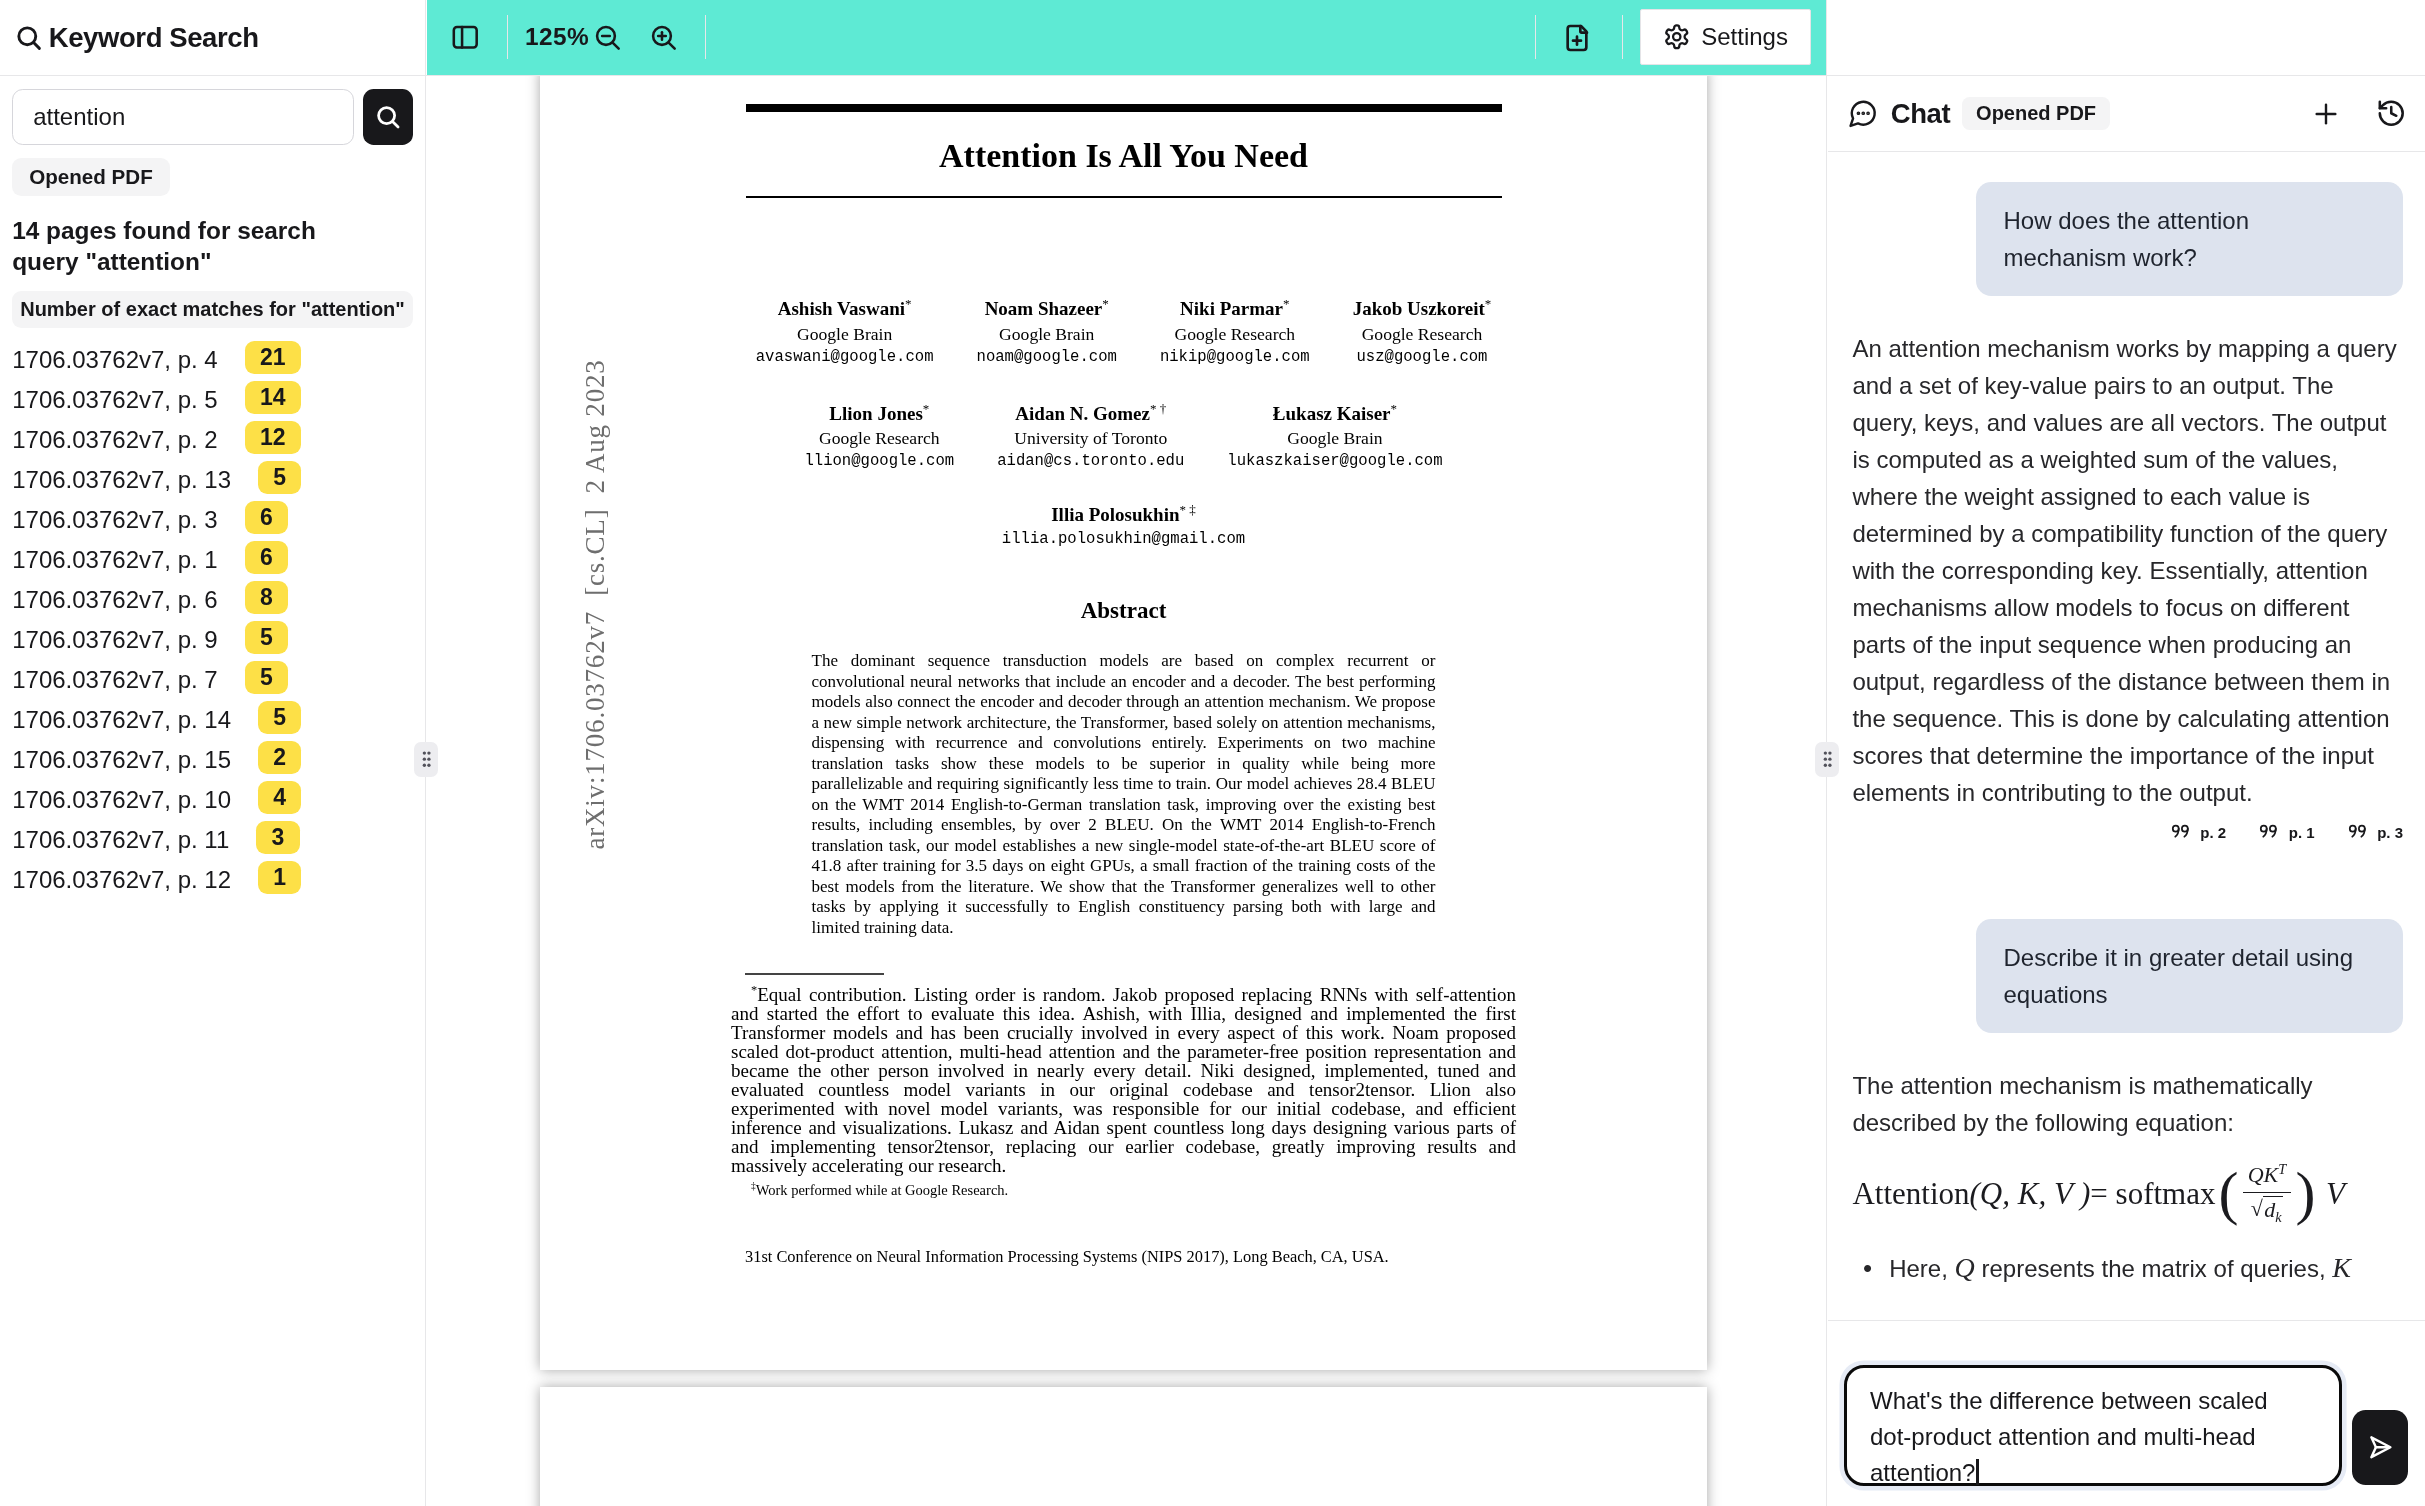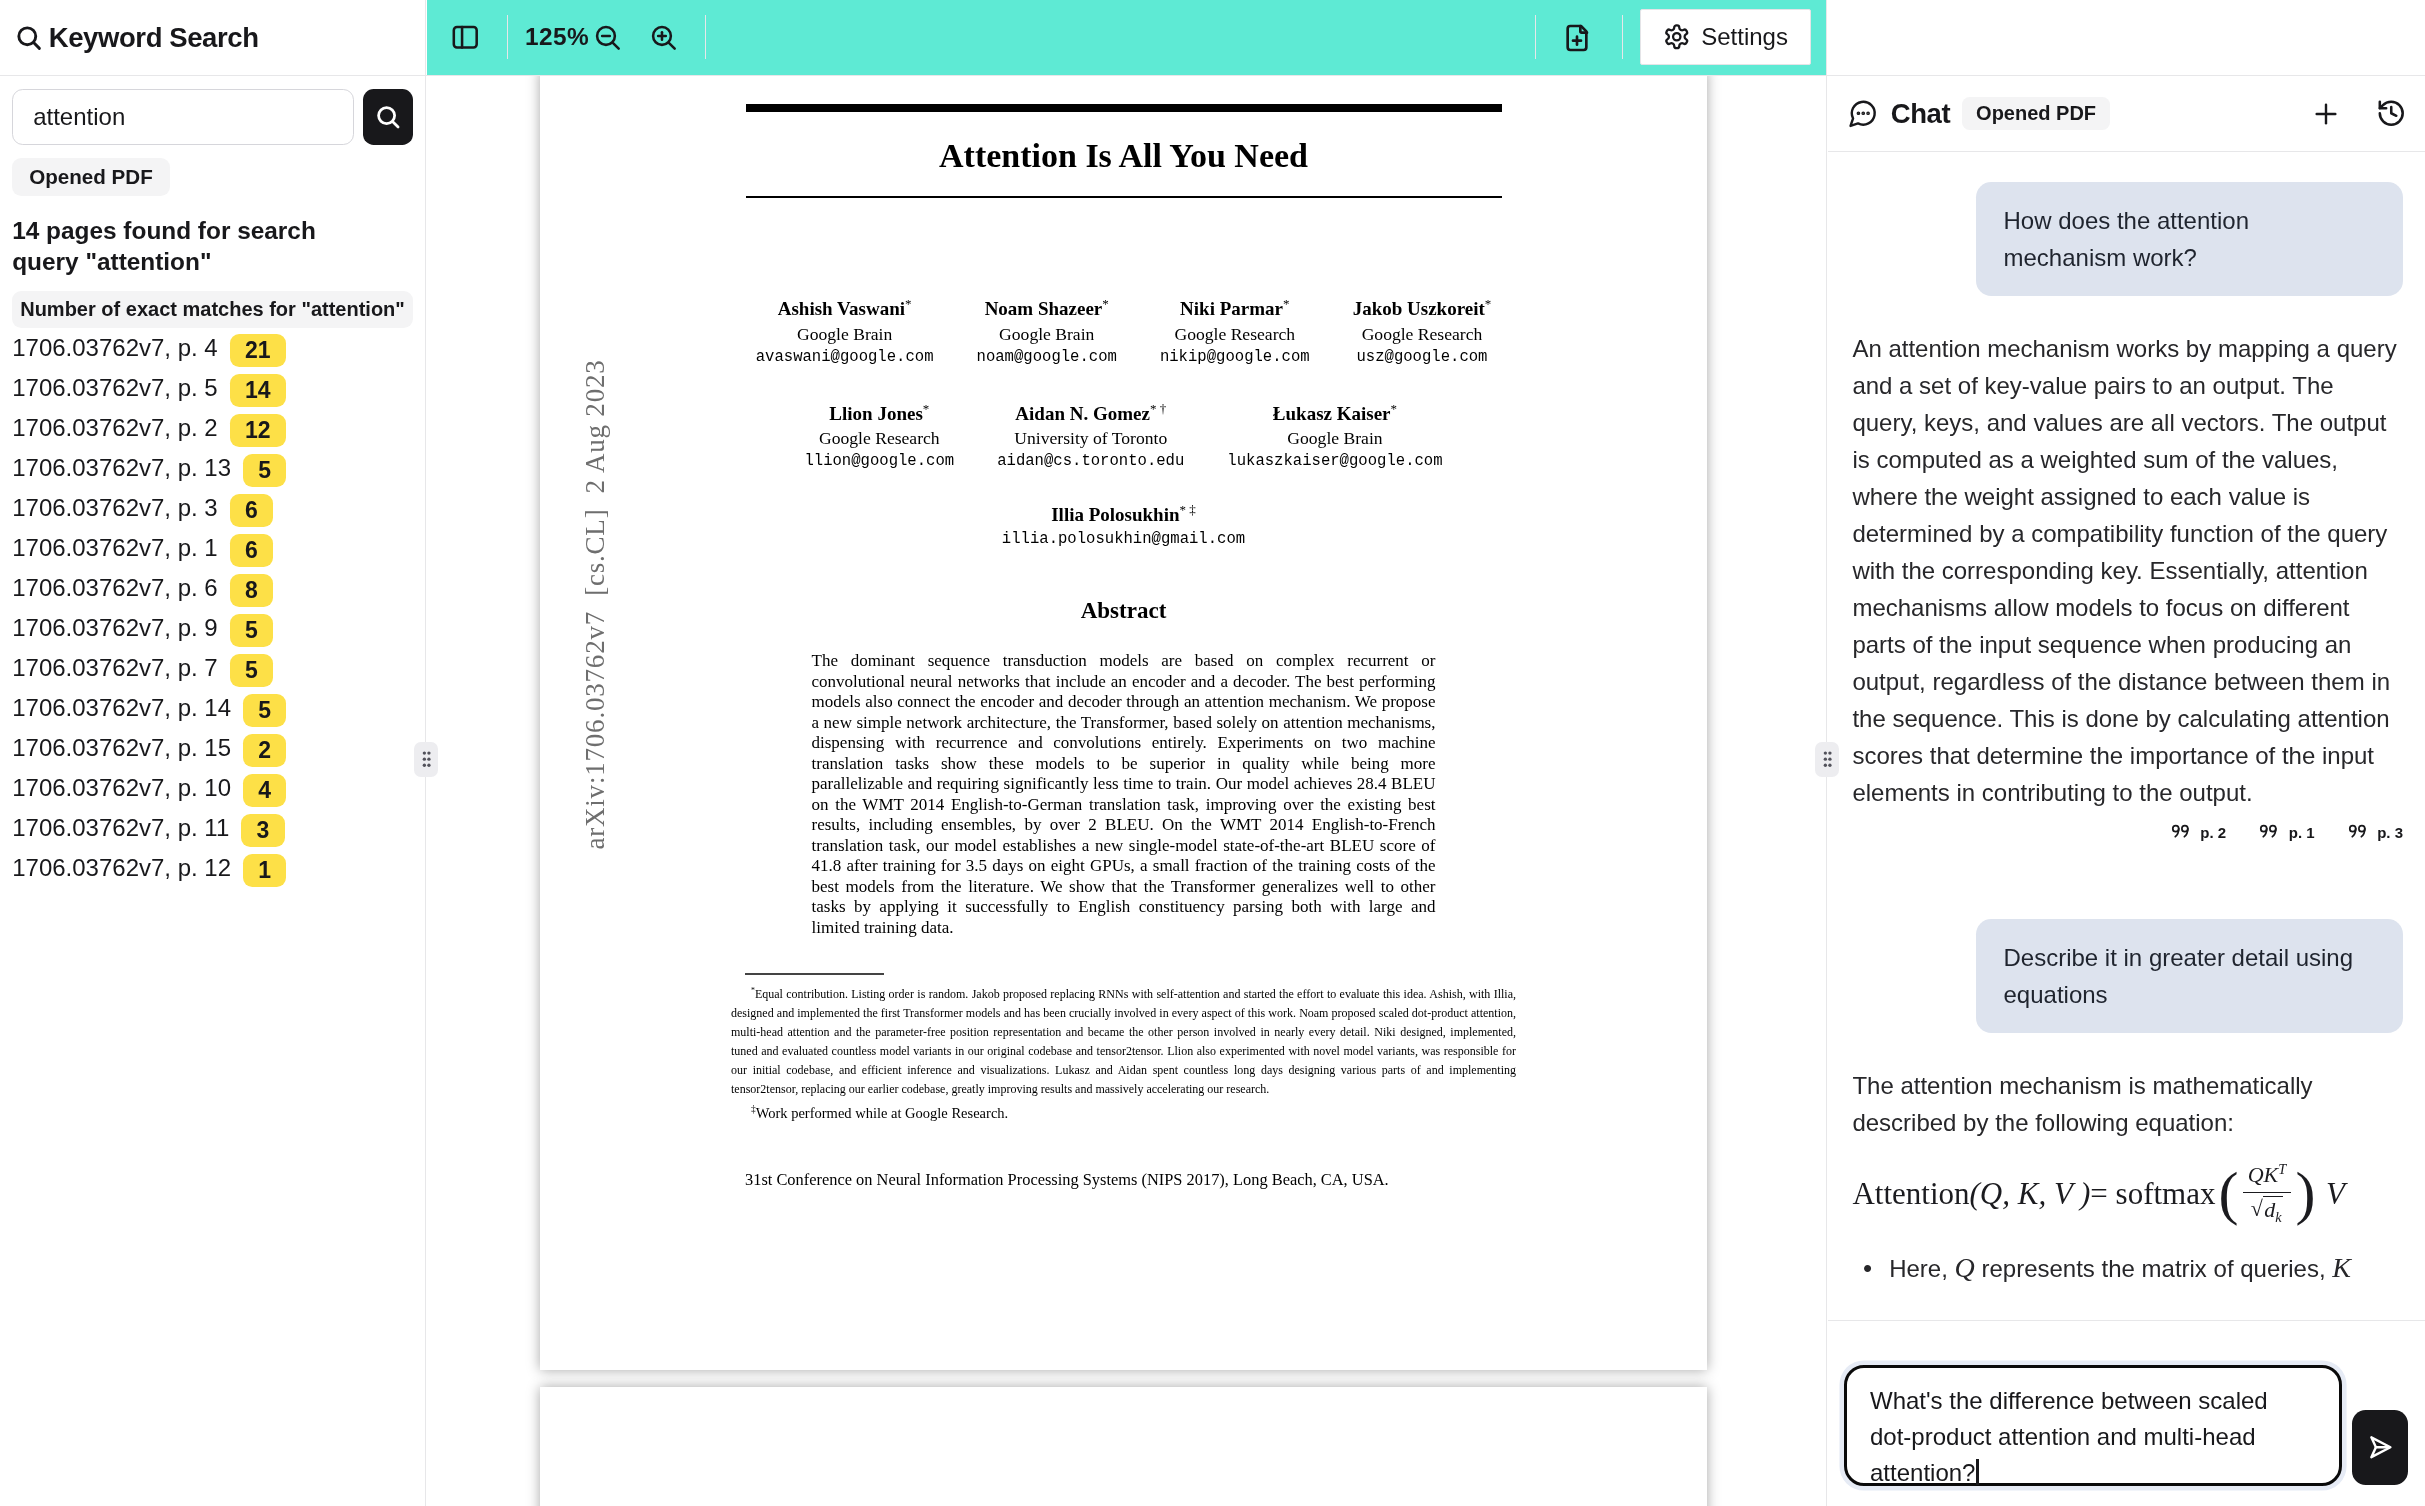--- a/index.html
+++ b/index.html
@@ -26,21 +26,21 @@
   .search-input { flex:1; height:56px; border:1.5px solid #d6d6db; border-radius:10.7px;
                   font-size:24px; padding:0 20px; display:flex; align-items:center; background:#fff; }
   .search-btn { width:50px; height:56px; background:#18181b; border-radius:10.7px;
                 display:flex; align-items:center; justify-content:center; }
   .pill { display:inline-block; background:#f4f4f5; border-radius:9.2px; font-size:20.6px;
           font-weight:600; padding:6.9px 17px; color:#18181b; }
   .sb-badge { margin-top:13.7px; }
   .sb-found { margin-top:20px; font-size:24.4px; font-weight:bold; line-height:30.5px; width:366px; }
   .sb-matches-header { margin-top:13.7px; background:#f4f4f5; border-radius:9.2px;
                        font-size:20px; font-weight:bold; text-align:center; padding:6.9px 6.1px; }
-  .result-row { display:flex; align-items:flex-start; gap:12px; height:40px; font-size:24px; cursor:default; }
+  .result-row { display:flex; align-items:flex-end; gap:27px; height:40px; font-size:24px; cursor:default; }
   .result-count { background:#fde047; border-radius:9.2px; font-size:23px; font-weight:bold;
                   padding:3.1px 15.3px; min-width:30.5px; text-align:center; }
   #results-list { margin-top:6.1px; }
 
   
   .toolbar { position:absolute; left:427px; top:0; width:1400px; height:75px; background:#5eead4; }
   .tb-sep { position:absolute; top:15.3px; width:0; height:44px; border-left:1.5px solid #e7e7e9; }
   .tb-icon { position:absolute; top:22px; }
   .tb-zoom { position:absolute; top:23px; font-size:24.4px; font-weight:600; letter-spacing:0.4px; }
   .settings-btn { position:absolute; left:1213px; top:9.2px; width:171px; height:56px;
@@ -63,21 +63,21 @@
   .authors-row2 { margin-top:35px; }
   .authors-row3 { margin-top:32px; }
   .author-name { font-size:19px; font-weight:bold; white-space:nowrap; }
   .author-name sup { font-size:13px; font-weight:normal; }
   .author-affil { font-size:17.6px; margin-top:3.1px; }
   .author-email { font-family:"Liberation Mono", monospace; font-size:15.6px; margin-top:3.1px; }
   .abstract-head { text-align:center; font-size:23px; font-weight:bold; margin-top:50px; }
   .abstract-text { width:624px; margin:27.5px auto 0 auto; font-size:17px; line-height:20.5px;
                    text-align:justify; }
   .fn-rule { width:139px; height:1.5px; background:#444; margin:35px 0 0 205px; }
-  .fn-text { width:785px; margin:6.1px auto 0 auto; font-size:12px; line-height:19px;
+  .fn-text { width:785px; margin:6.1px auto 0 auto; font-size:19px; line-height:19px;
              text-align:justify; text-indent:20px; }
   .fn-note { width:785px; margin:1.5px auto 0 auto; font-size:14.5px; line-height:19px; text-indent:20px; }
   .conf-note { margin:47px 0 0 205px; font-size:16.4px; }
   .arxiv-stamp { position:absolute; left:-258px; top:519px; width:626px; text-align:center;
                  transform:rotate(-90deg); font-family:"Liberation Serif", serif;
                  font-size:27px; color:#6e6e6e; white-space:pre; letter-spacing:0.8px; }
 
   
   .chat { position:absolute; left:1828px; top:0; width:598px; height:1507px; background:#fff; }
   .chat-header { position:absolute; left:0; top:76px; width:598px; height:76px;

